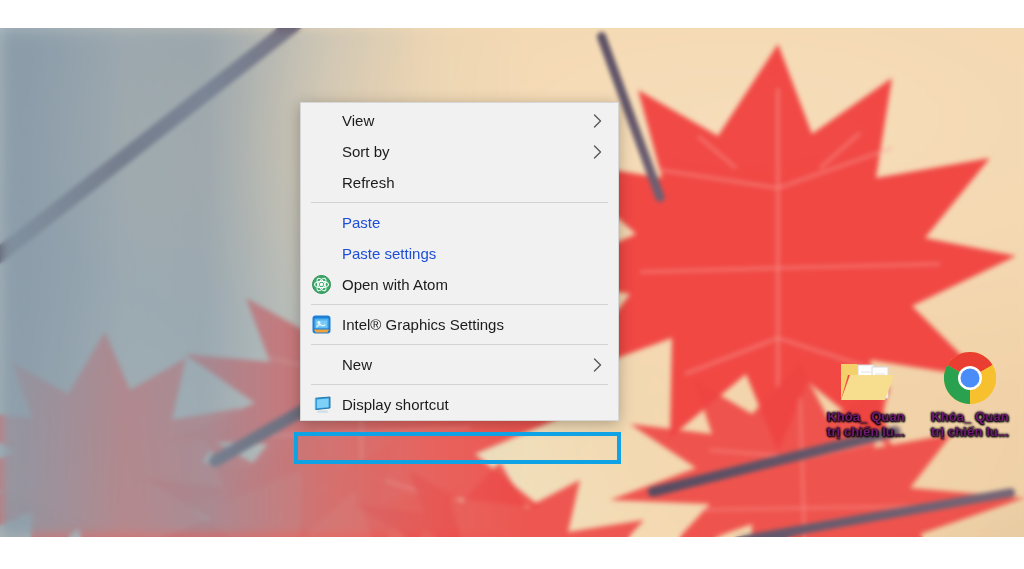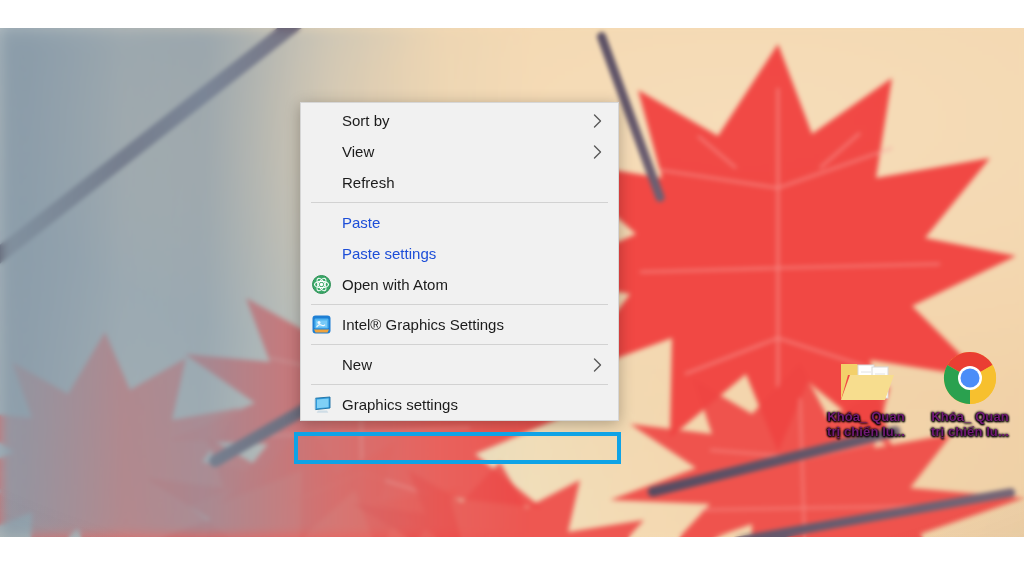--- a/index.html
+++ b/index.html
@@ -212,30 +212,30 @@
     </div>
     <div class="label">
       <div>Khóa_ Quan</div>
       <div>trị chiến lu...</div>
     </div>
   </div>
 
   <div id="ctxmenu">
       <div class="mi">
         <span class="ico"></span>
-        <span class="txt">Sort by</span>
+        <span class="txt">View</span>
         <span class="arr">
           <svg width="9" height="14" viewBox="0 0 9 14">
     <path d="M1.5 1 L7.5 7 L1.5 13" stroke="#585858" stroke-width="1.4" fill="none" stroke-linecap="round" stroke-linejoin="round"></path>
           </svg>
         </span>
       </div>
       <div class="mi">
         <span class="ico"></span>
-        <span class="txt">View</span>
+        <span class="txt">Sort by</span>
         <span class="arr">
           <svg width="9" height="14" viewBox="0 0 9 14">
     <path d="M1.5 1 L7.5 7 L1.5 13" stroke="#585858" stroke-width="1.4" fill="none" stroke-linecap="round" stroke-linejoin="round"></path>
           </svg>
         </span>
       </div>
       <div class="mi">
         <span class="ico"></span>
         <span class="txt">Refresh</span>
         <span class="arr"></span>
@@ -296,21 +296,21 @@
       <div class="mi">
         <span class="ico">
           <svg class="ic" width="20" height="18" viewBox="0 0 20 18">
       <path d="M3.5 2.2 L18 1 v11 L3.5 13.6 Z" fill="#2f9bdc"></path>
       <path d="M3.5 2.2 L18 1 v11 L3.5 13.6 Z" fill="none" stroke="#1a6ea3" stroke-width=".9"></path>
       <path d="M5 3.6 L16.6 2.6 v8.6 L5 12.2 Z" fill="#7fd0f6"></path>
       <path d="M2 13.6 L3.5 13.6 L3.5 2.2 L2 3 Z" fill="#d2e6f2"></path>
       <path d="M6 14.4 h9 l1.4 2.4 H4.6 Z" fill="#cfdde6"></path>
     </svg>
         </span>
-        <span class="txt">Graphics settings</span>
+        <span class="txt">Display shortcut</span>
         <span class="arr"></span>
       </div>
     </div>
 
   <div id="hl" style="border-color: rgb(15, 163, 230);"></div>
 
   <div class="bar top"></div>
   <div class="bar bottom"></div>
 </div>
 

